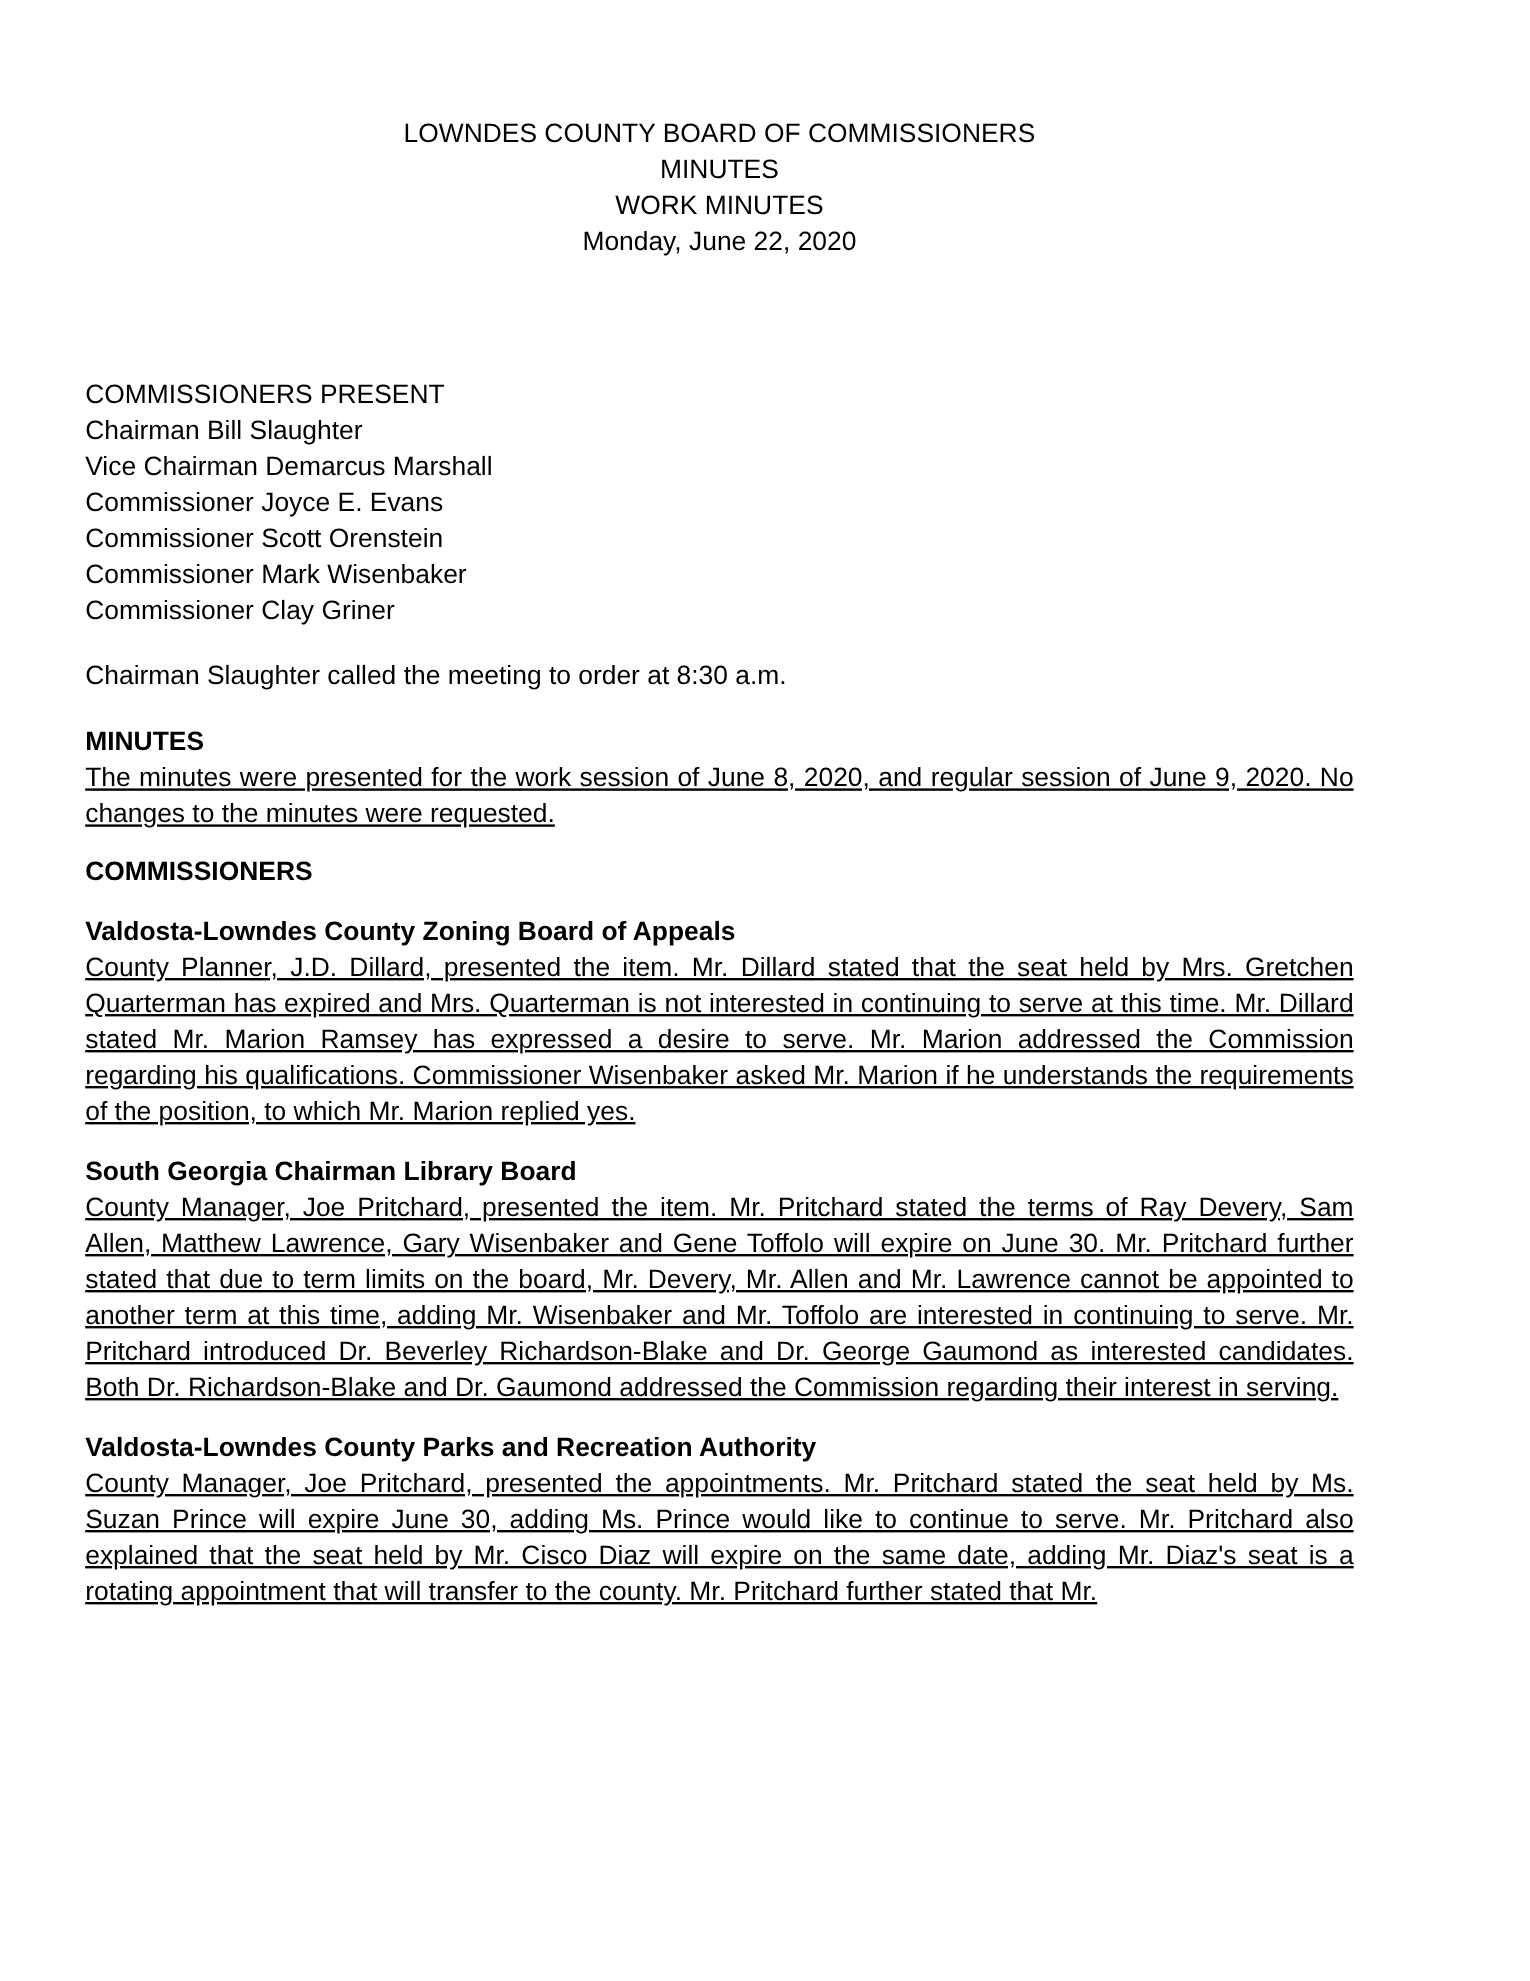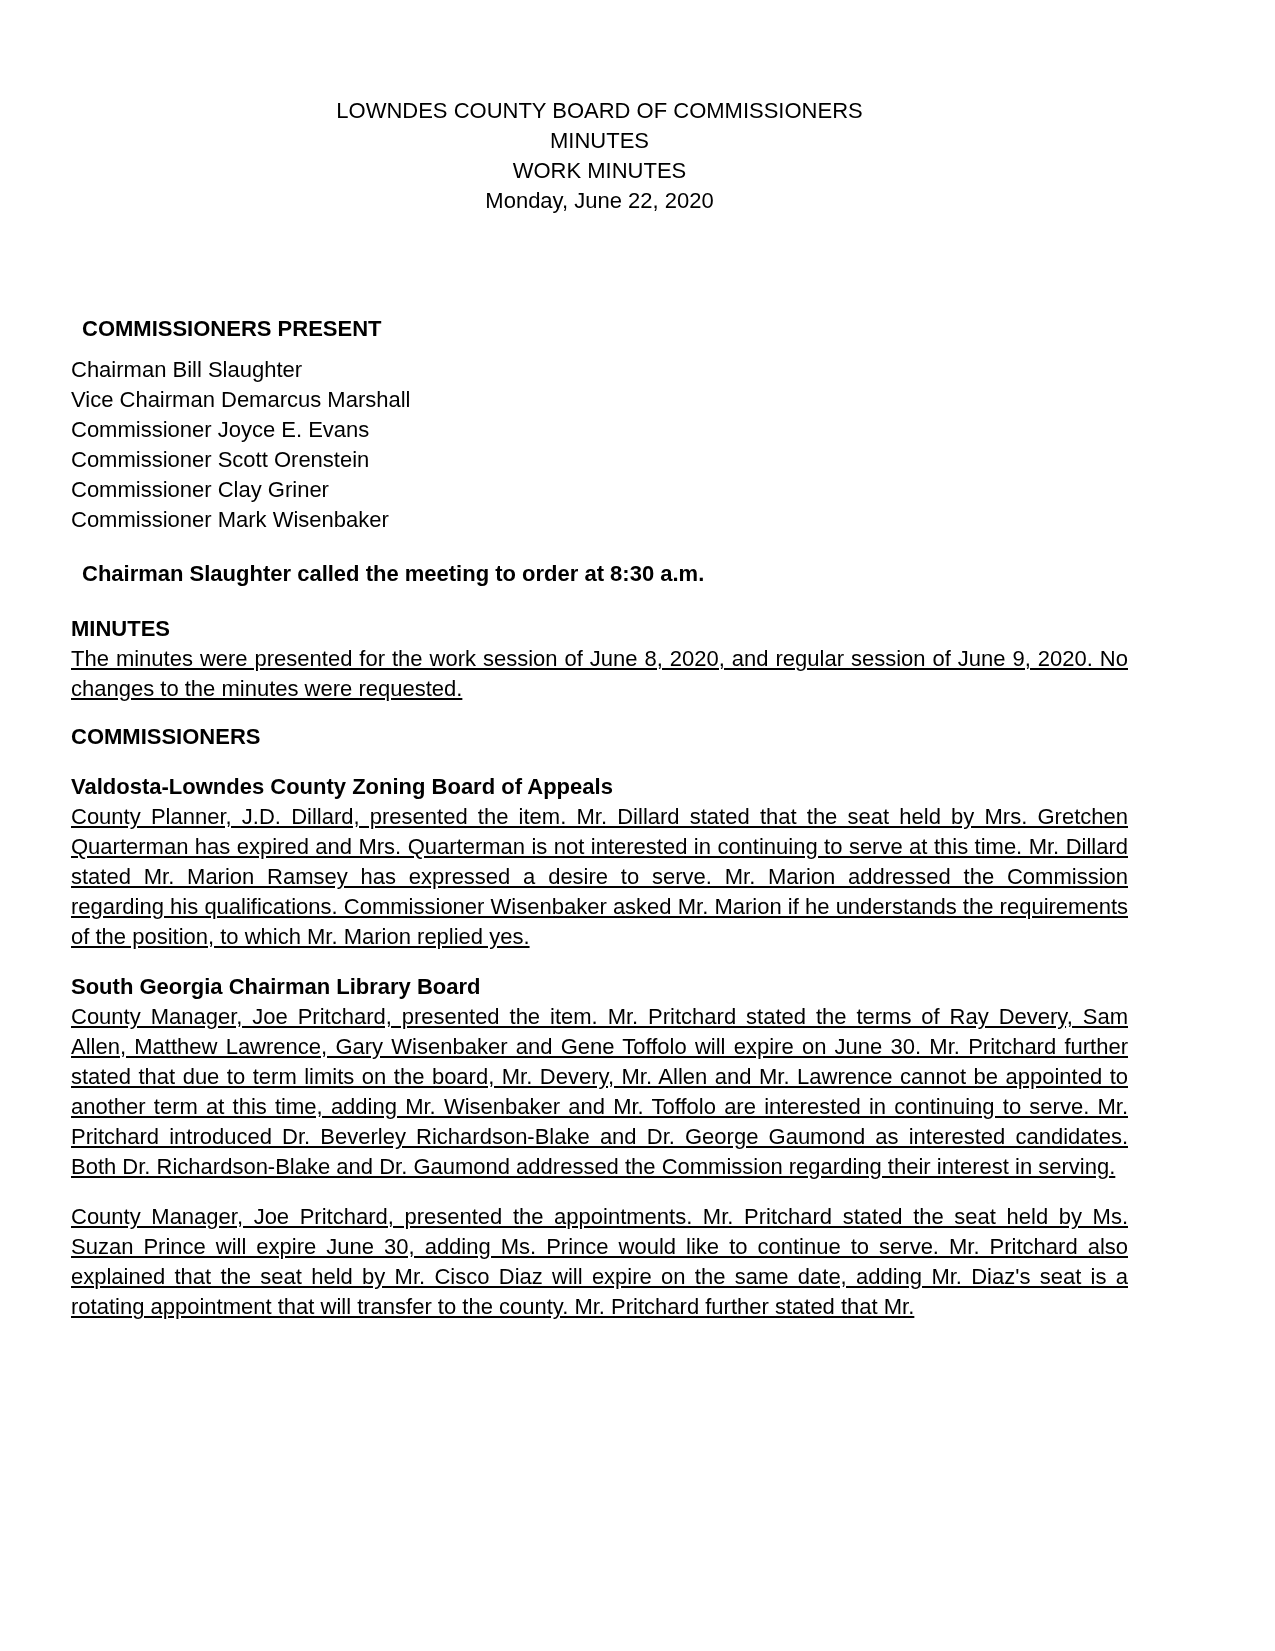--- a/index.html
+++ b/index.html
@@ -31,22 +31,21 @@
   .mt-header-gap { margin-top: 98px; }
   .mt-md { margin-top: 24px; }
   .mt-para-gap { margin-top: 25px; }
   .mt-sm { margin-top: 18px; }
   .mt-section { margin-top: 20px; }
   .heading-bold {
     font-weight: bold;
     margin: 0;
   }
   .plain-line {
-    margin: 11px;
-    font-weight: bold;
+    margin: 0;
   }
   .doc-paragraph {
     margin: 0;
     text-align: justify;
     text-decoration: underline;
   }
   ul.name-list {
     list-style: none;
     margin: 0;
     padding: 0;
@@ -68,22 +67,22 @@
     <div>Monday, June 22, 2020</div>
   </div>
 
   <div class="block mt-header-gap">
     <div class="plain-line">COMMISSIONERS PRESENT</div>
     <ul class="name-list">
       <li>Chairman Bill Slaughter</li>
       <li>Vice Chairman Demarcus Marshall</li>
       <li>Commissioner Joyce E. Evans</li>
       <li>Commissioner Scott Orenstein</li>
+      <li>Commissioner Mark Wisenbaker</li>
       <li>Commissioner Clay Griner</li>
-      <li>Commissioner Mark Wisenbaker</li>
     </ul>
   </div>
 
   <div class="block mt-md">
     <p class="plain-line">Chairman Slaughter called the meeting to order at 8:30 a.m.</p>
   </div>
 
   <div class="block mt-para-gap">
     <p class="heading-bold">MINUTES</p>
     <p class="doc-paragraph">The minutes were presented for the work session of June 8, 2020, and regular session of June 9, 2020.  No changes to the minutes were requested.</p>
@@ -97,16 +96,17 @@
     <p class="heading-bold">Valdosta-Lowndes County Zoning Board of Appeals</p>
     <p class="doc-paragraph">County Planner, J.D. Dillard, presented the item.  Mr. Dillard stated that the seat held by Mrs. Gretchen Quarterman has expired and Mrs. Quarterman is not interested in continuing to serve at this time.  Mr. Dillard stated Mr. Marion Ramsey has expressed a desire to serve.  Mr. Marion addressed the Commission regarding his qualifications.  Commissioner Wisenbaker asked Mr. Marion if he understands the requirements of the position, to which Mr. Marion replied yes.</p>
   </div>
 
   <div class="block mt-section">
     <p class="heading-bold">South Georgia Chairman Library Board</p>
     <p class="doc-paragraph">County Manager, Joe Pritchard, presented the item.  Mr. Pritchard stated the terms of Ray Devery, Sam Allen, Matthew Lawrence, Gary Wisenbaker and Gene Toffolo will expire on June 30.  Mr. Pritchard further stated that due to term limits on the board, Mr. Devery, Mr. Allen and Mr. Lawrence cannot be appointed to another term at this time, adding Mr. Wisenbaker and Mr. Toffolo are interested in continuing to serve.  Mr. Pritchard introduced Dr. Beverley Richardson-Blake and Dr. George Gaumond as interested candidates.  Both Dr. Richardson-Blake and Dr. Gaumond addressed the Commission regarding their interest in serving.</p>
   </div>
 
   <div class="block mt-section">
+    <p class="heading-bold">Valdosta-Lowndes County Parks and Recreation Authority</p>
     <p class="doc-paragraph">County Manager, Joe Pritchard, presented the appointments.  Mr. Pritchard stated the seat held by Ms. Suzan Prince will expire June 30, adding Ms. Prince would like to continue to serve.  Mr. Pritchard also explained that the seat held by Mr. Cisco Diaz will expire on the same date, adding Mr. Diaz's seat is a rotating appointment that will transfer to the county.  Mr. Pritchard further stated that Mr.</p>
   </div>
 
 </div>
 
 </body></html>

